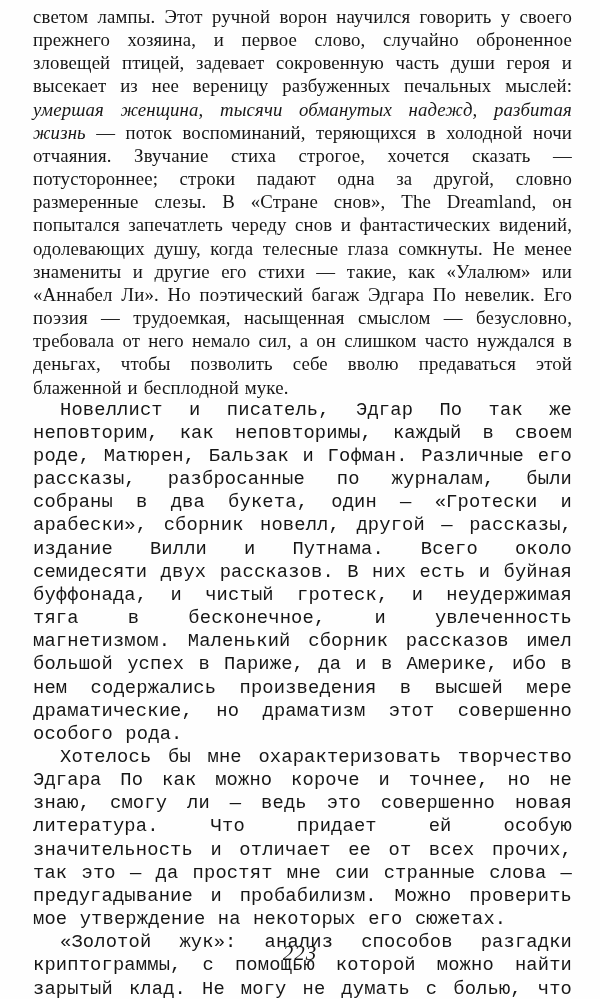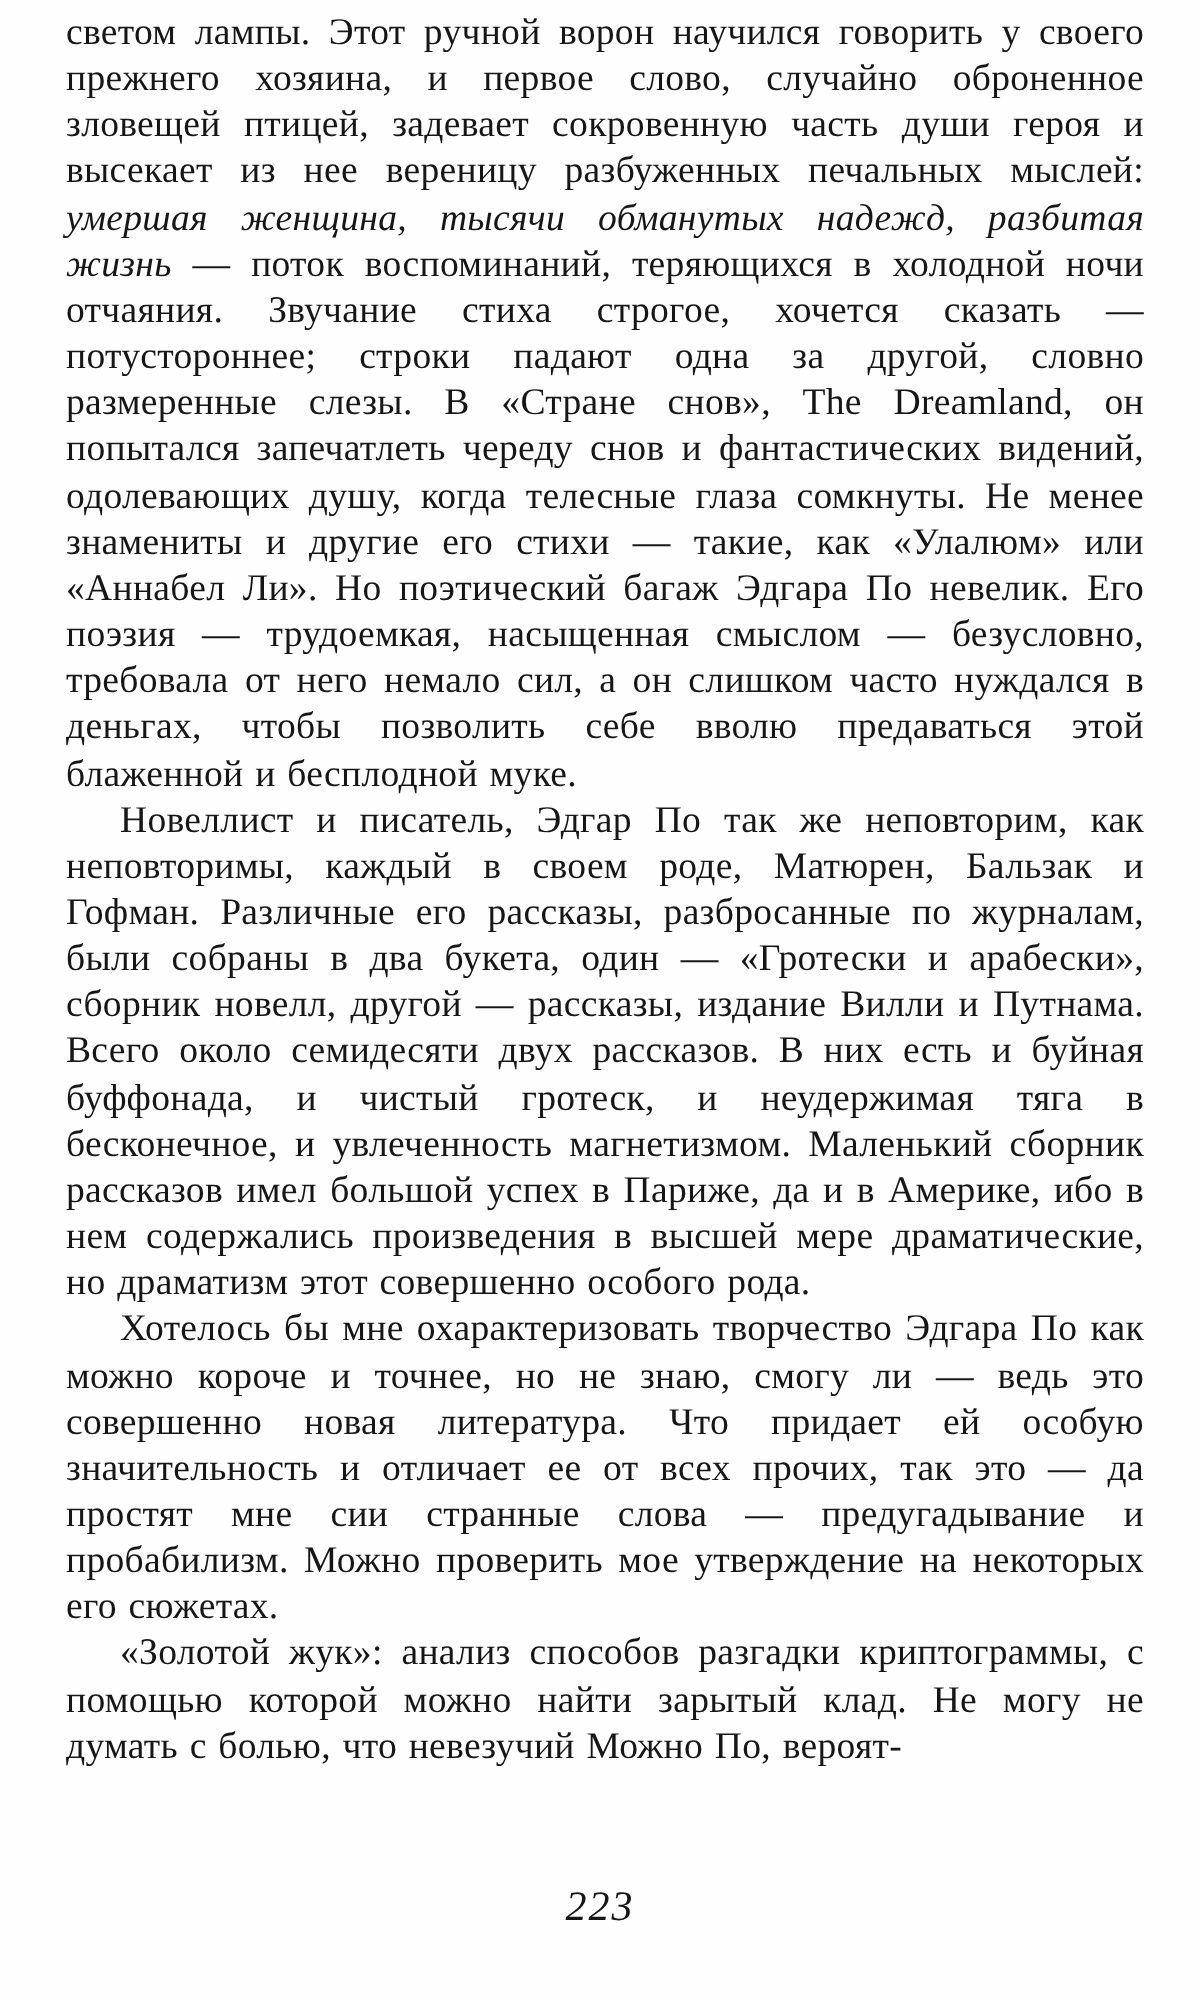--- a/index.html
+++ b/index.html
@@ -26,20 +26,21 @@
   .para {
     margin: 0;
     font-size: 18.8px;
     line-height: 23.15px;
     text-align: justify;
     letter-spacing: 0.15px;
     word-spacing: 1px;
   }
   .para.indent {
     text-indent: 27px;
+    font-family: Liberation Mono, monospace;
   }
   .italic {
     font-style: italic;
   }
   .page-number {
     position: absolute;
     left: 0;
     top: 941px;
     width: 100%;
     text-align: center;

